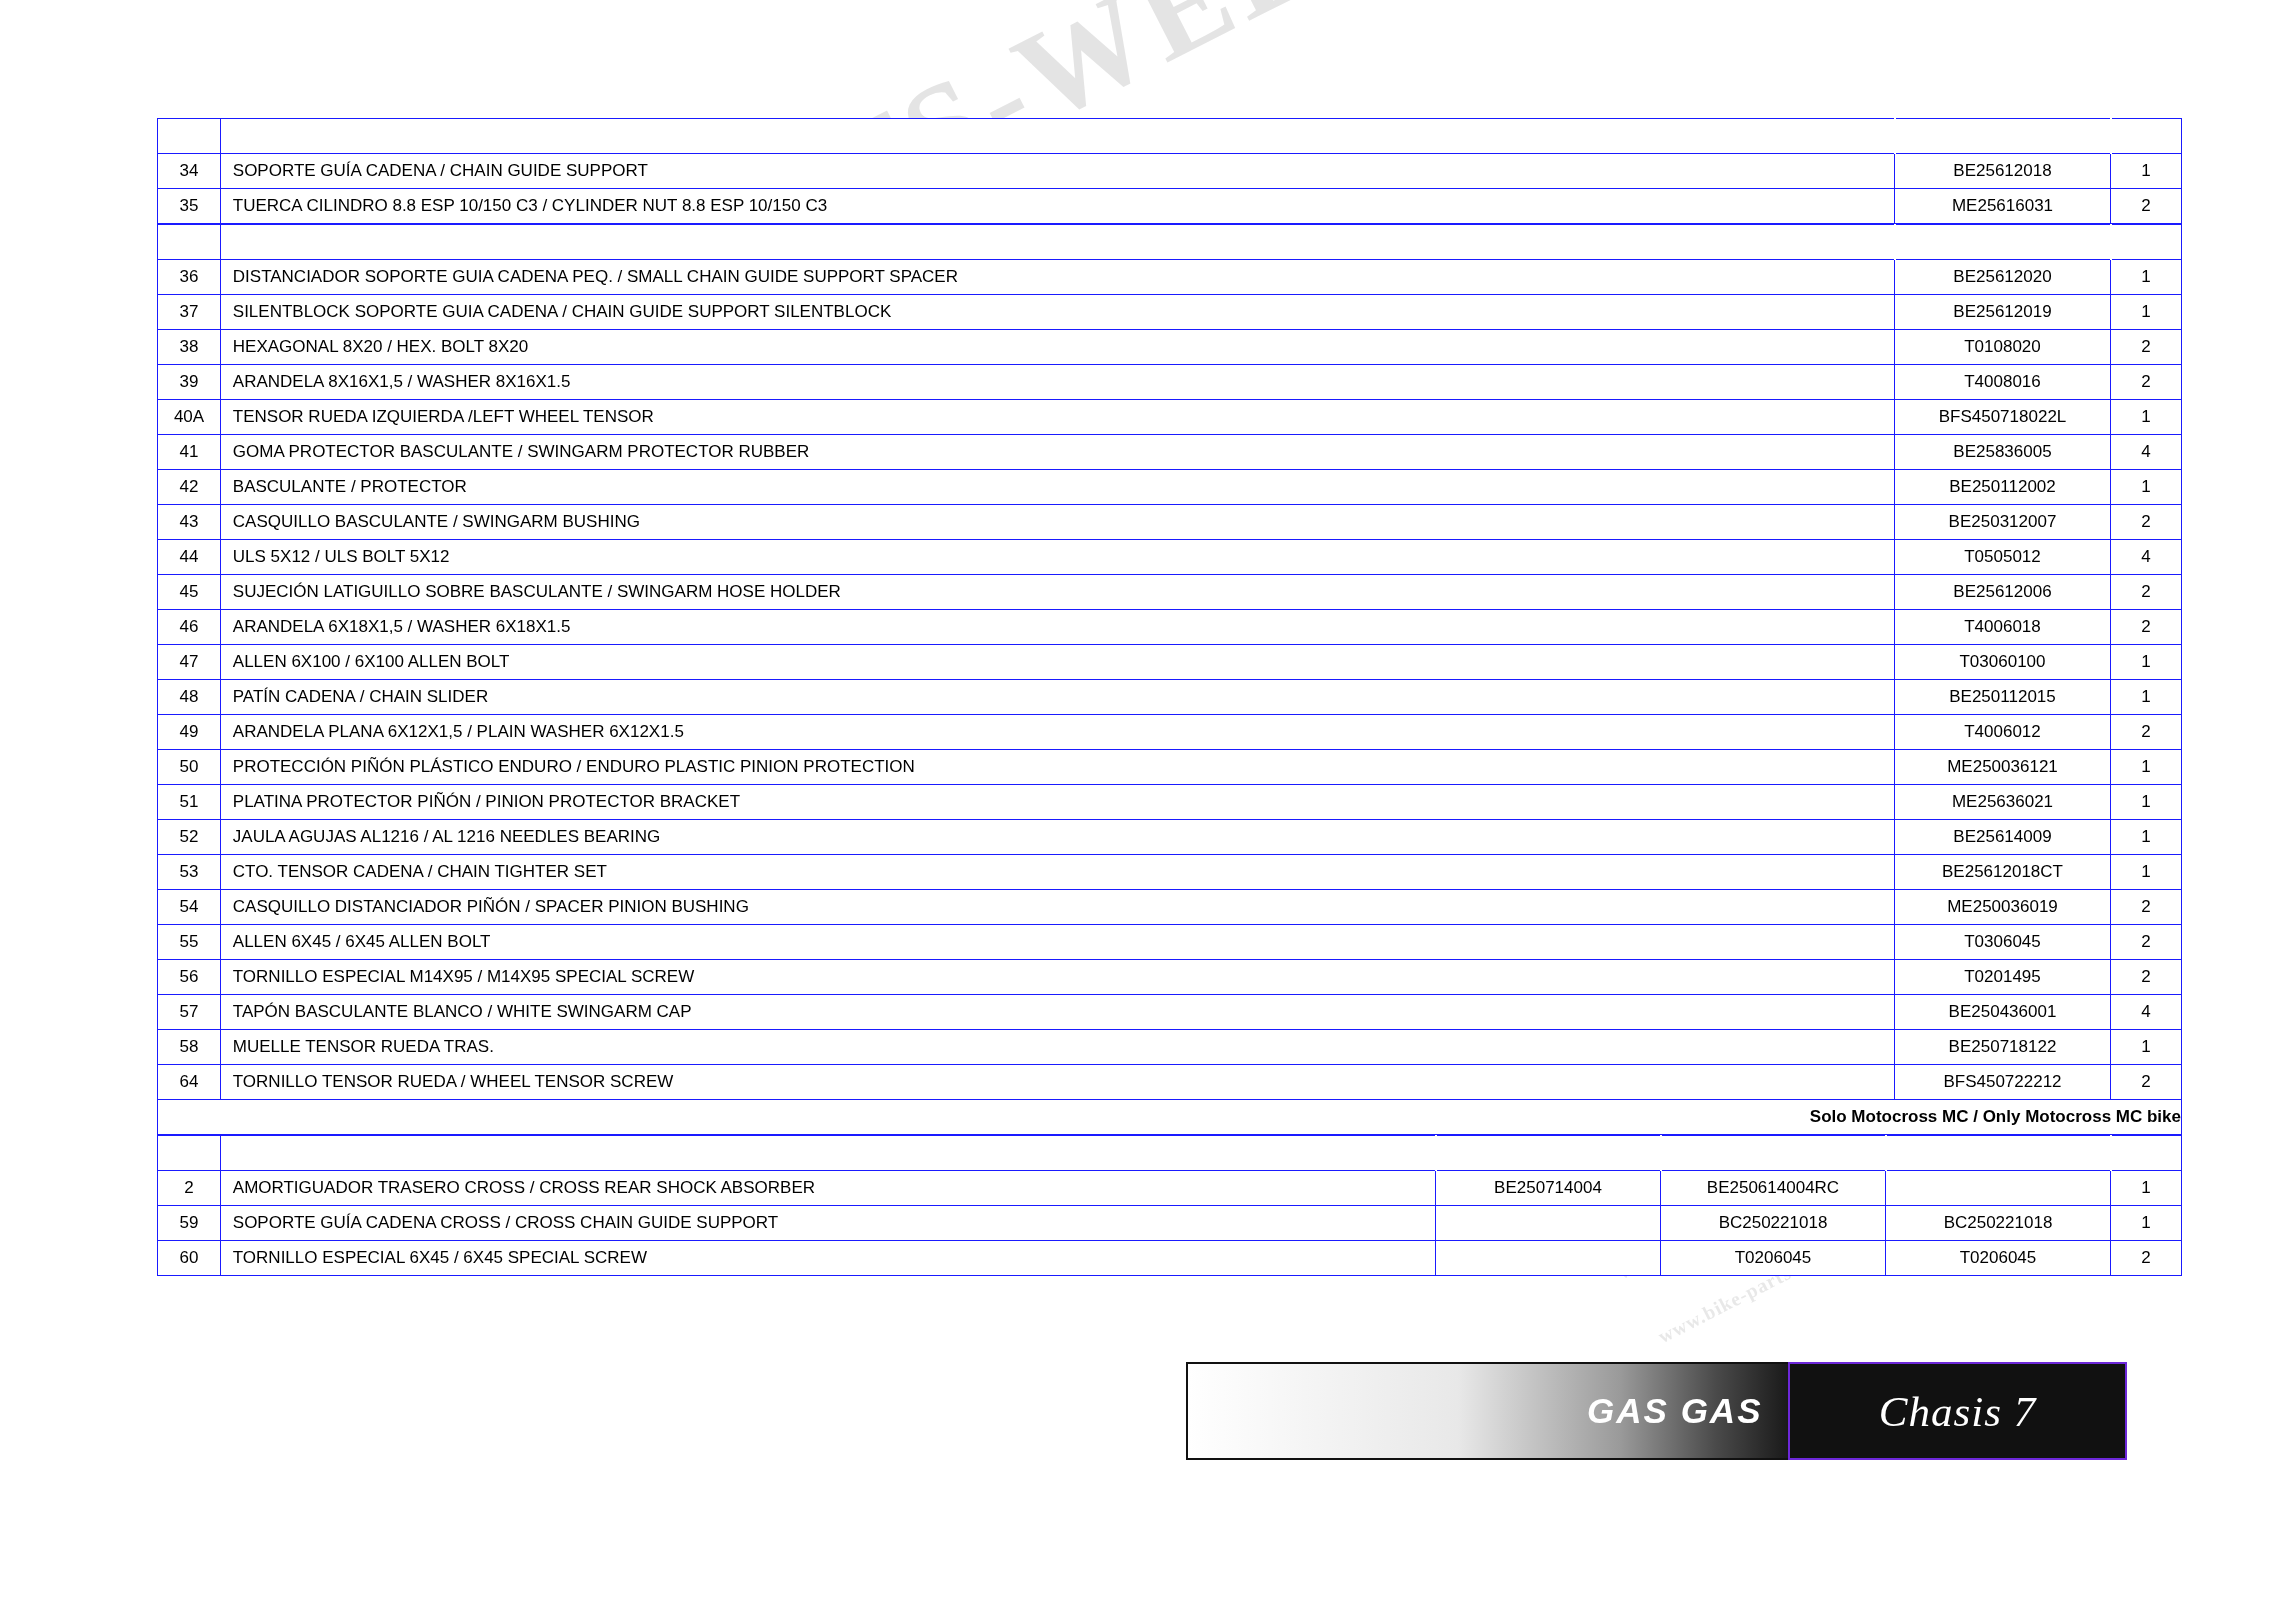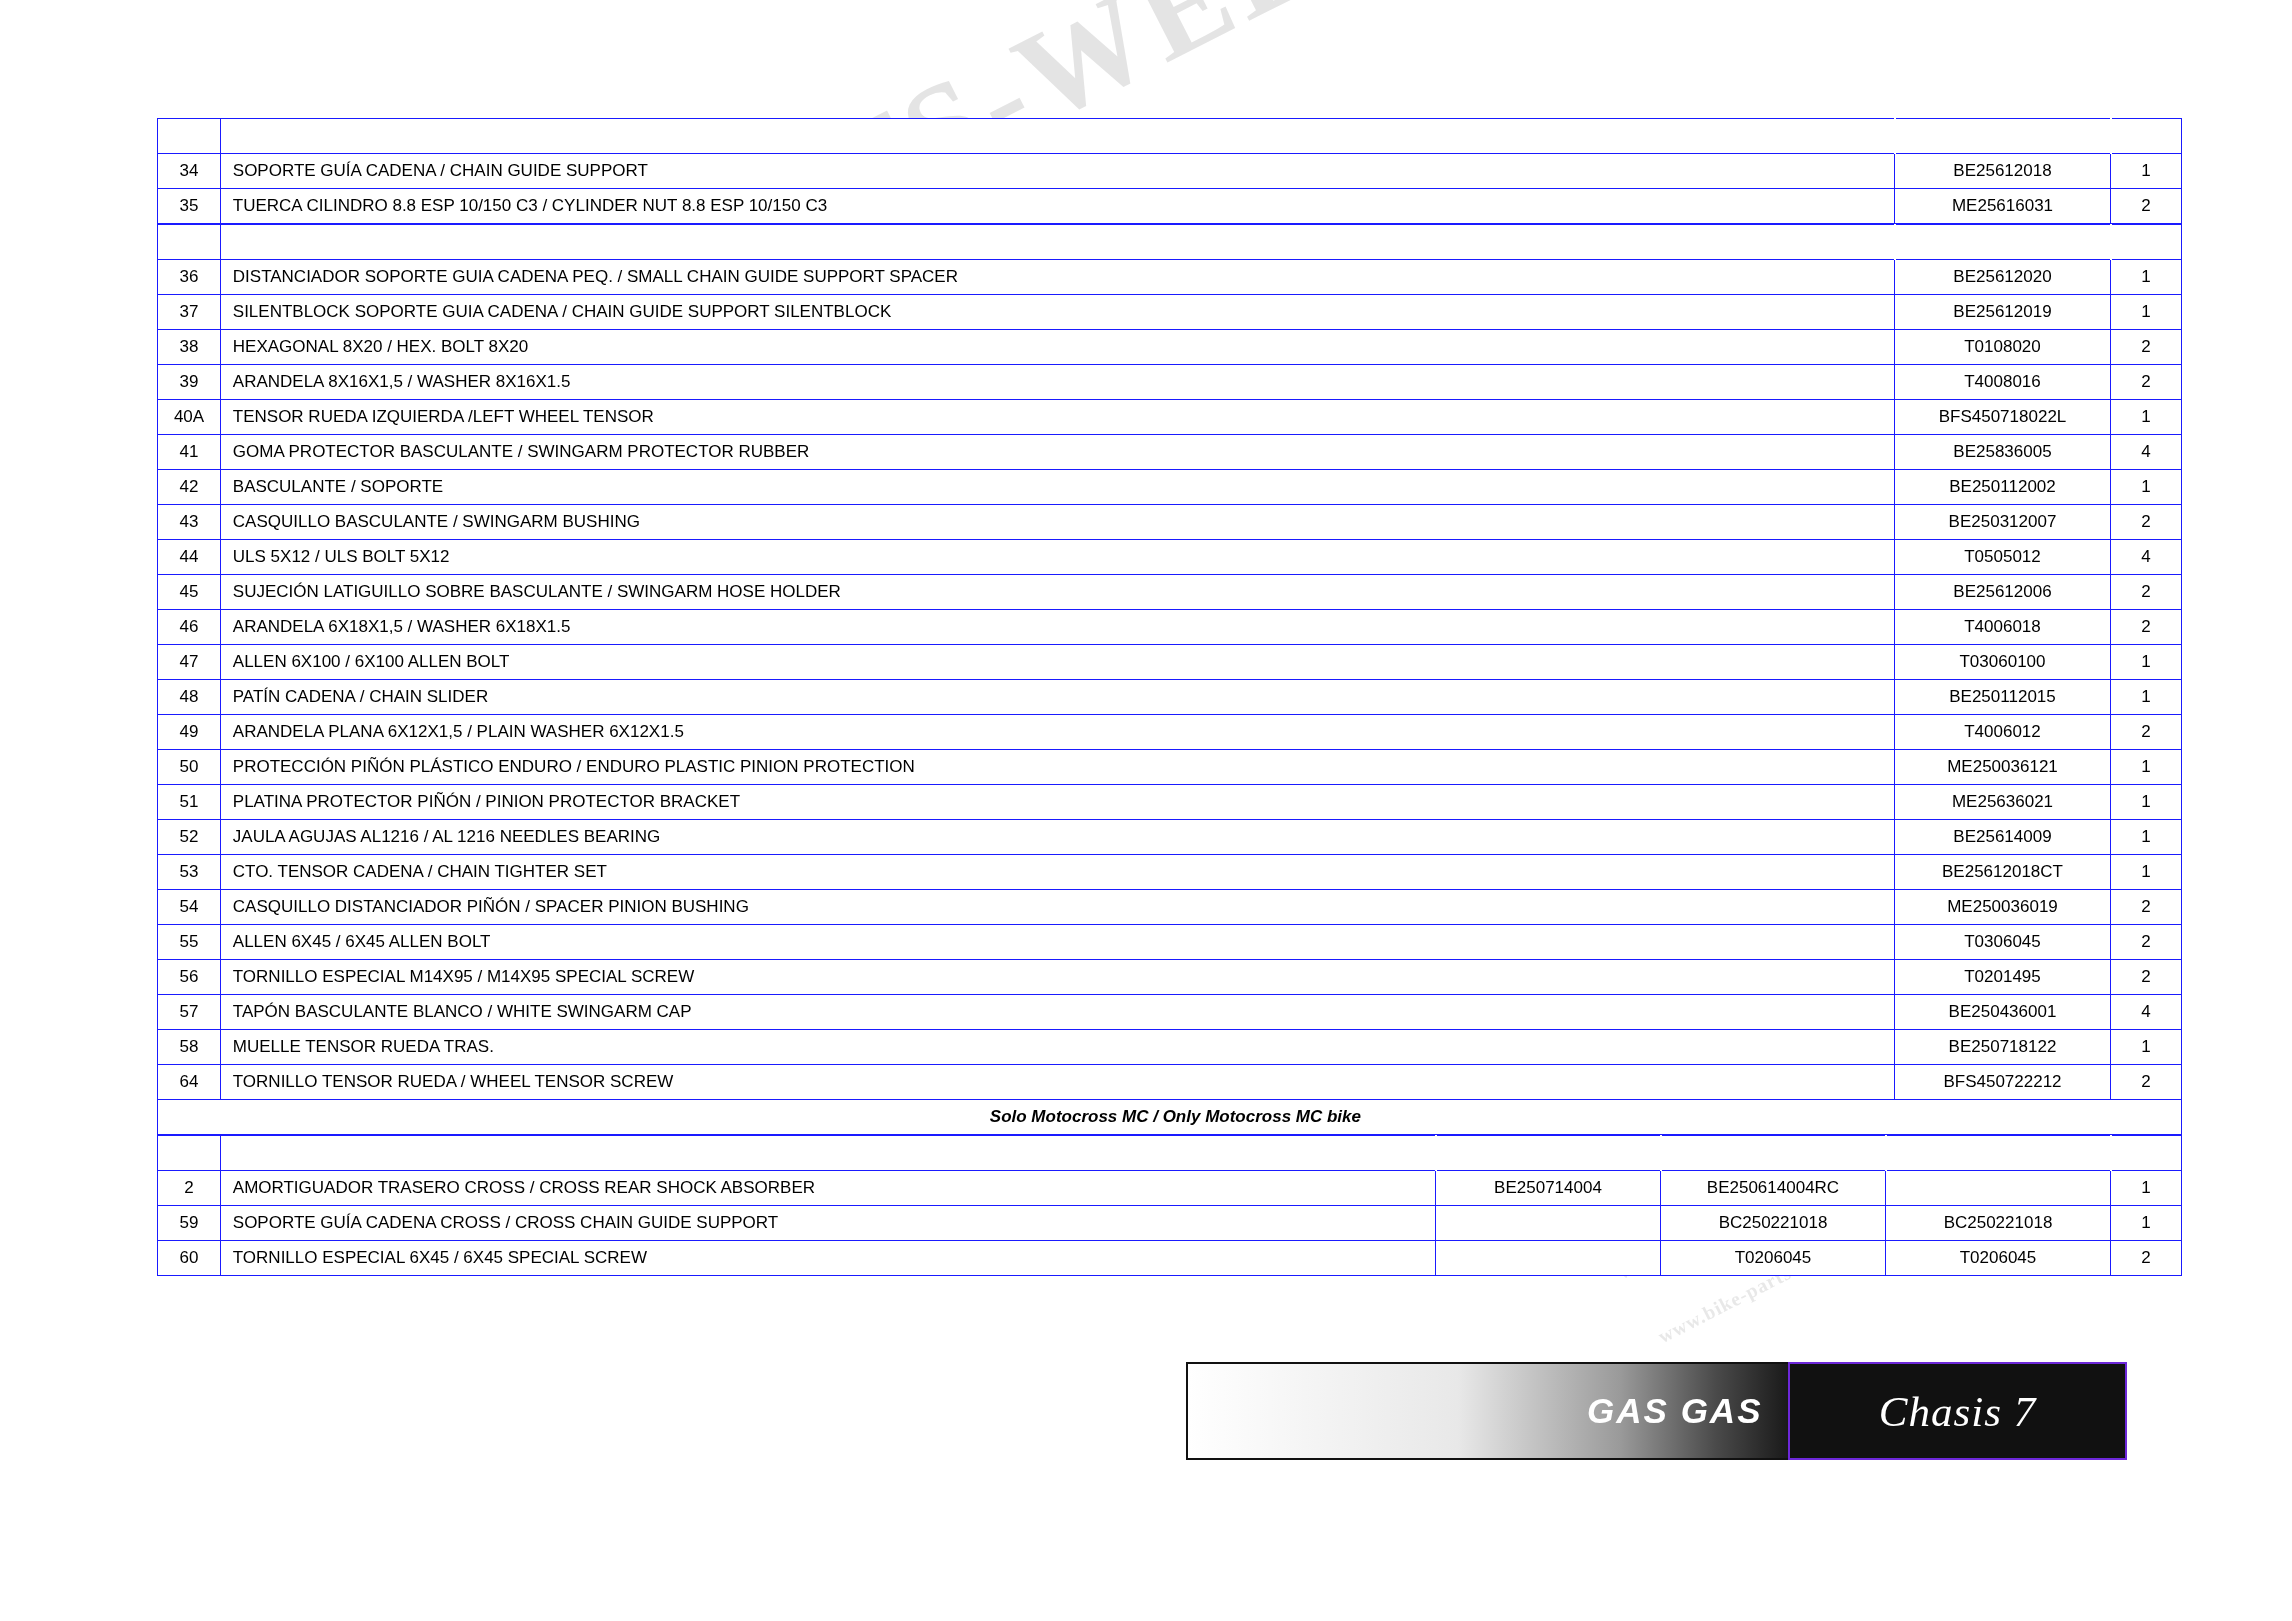--- a/index.html
+++ b/index.html
@@ -96,25 +96,24 @@
     border-left: 2.9px solid #ffffff;
   }
   .c-num   { width: 63px;  text-align: center; }
   .c-desc  { text-align: left; padding-left: 11.8px !important; }
   .c-ref   { text-align: center; }
   .c-cant  { width: 71px;  text-align: center; }
   .hdr .c-desc { padding-left: 11.8px !important; }
 
   .sub-note td {
     font-weight: bold;
-    text-align: center;
+    text-align: right;
     padding-left: 11.8px !important;
     border-left: 1px solid #1a1aff;
     border-right: 1px solid #1a1aff;
-    font-style: italic;
   }
 
   
   .footer {
     position: absolute;
     left: 1186px;
     top: 1362px;
     width: 941px;
     height: 98px;
     z-index: 11;
@@ -246,21 +245,21 @@
         <td class="c-cant">1</td>
       </tr>
       <tr>
         <td class="c-num">41</td>
         <td class="c-desc">GOMA PROTECTOR BASCULANTE / SWINGARM PROTECTOR RUBBER</td>
         <td class="c-ref">BE25836005</td>
         <td class="c-cant">4</td>
       </tr>
       <tr>
         <td class="c-num">42</td>
-        <td class="c-desc">BASCULANTE / SOPORTE</td>
+        <td class="c-desc">BASCULANTE / PROTECTOR</td>
         <td class="c-ref">BE250112002</td>
         <td class="c-cant">1</td>
       </tr>
       <tr>
         <td class="c-num">43</td>
         <td class="c-desc">CASQUILLO BASCULANTE / SWINGARM BUSHING</td>
         <td class="c-ref">BE250312007</td>
         <td class="c-cant">2</td>
       </tr>
       <tr>

